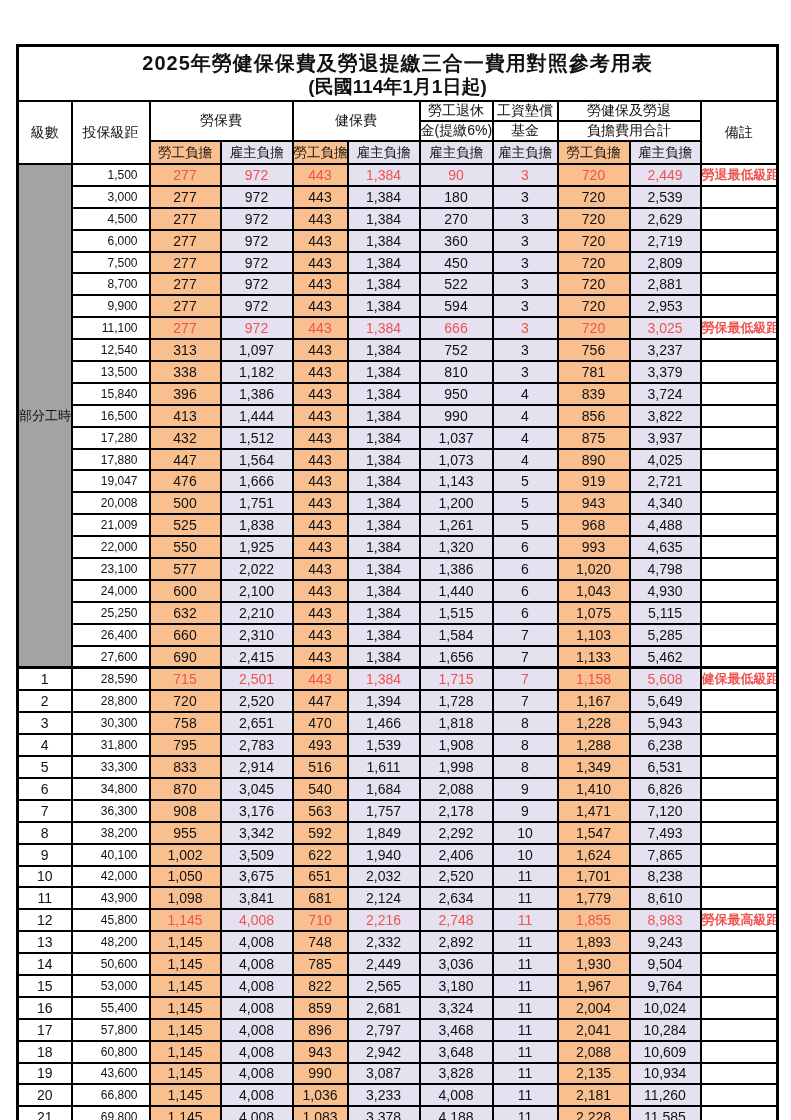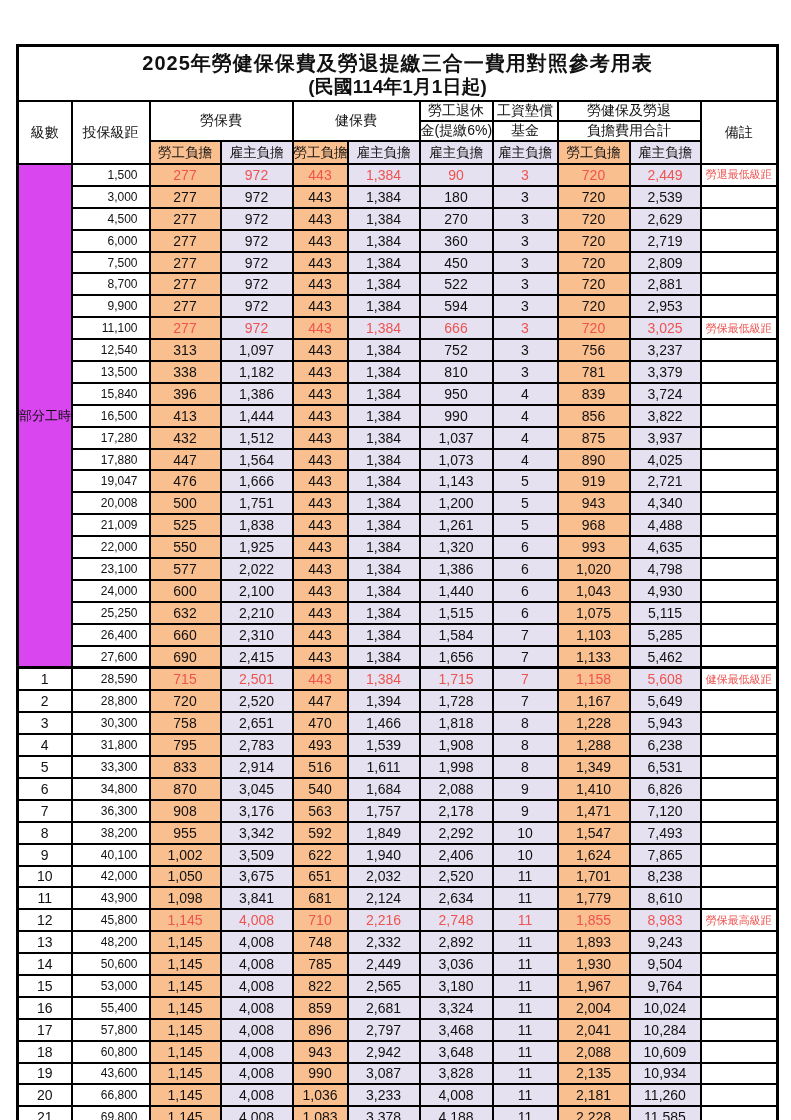--- a/index.html
+++ b/index.html
@@ -32,26 +32,26 @@
   .subtitle-line{font-size:19px;font-weight:bold;line-height:22px;}
   
   thead th{font-weight:normal;text-align:center;vertical-align:middle;font-size:14px;background:#fff;}
   .h-top{height:17px;font-size:14px;}
   .h-mid{height:17px;font-size:14px;}
   .h-sub{height:21px;font-size:13.5px;margin-left:28px;}
   .h-sub.orange{background:var(--orange);}
   .h-sub.lav{background:var(--lav);}
   
   tbody td{height:19.9px;text-align:center;vertical-align:middle;font-size:14px;}
-  td.c-part{background:#d946ef;font-size:13px;text-align:right;padding:0;}
+  td.c-part{background:#a3a3a3;font-size:13px;text-align:right;padding:0;}
   td.c-level{background:#fff;font-size:14px;}
   td.c-bracket{background:#fff;text-align:right;padding-right:11px;font-size:12px;}
   td.c-orange{background:var(--orange);}
   td.c-lav{background:var(--lav);}
-  td.c-remark{background:#fff;color:var(--red);font-size:11px;font-weight:normal;letter-spacing:0px;}
+  td.c-remark{background:#fff;color:var(--red);font-size:13px;font-weight:bold;letter-spacing:0px;}
   tr.red-row td.c-orange,
   tr.red-row td.c-lav{color:var(--red);}
   tr.section-start td{border-top-width:3px;}
   table{border:3px solid var(--border);}
 </style>
 </head>
 <body>
 
 <div class="sheet">
   <table>

